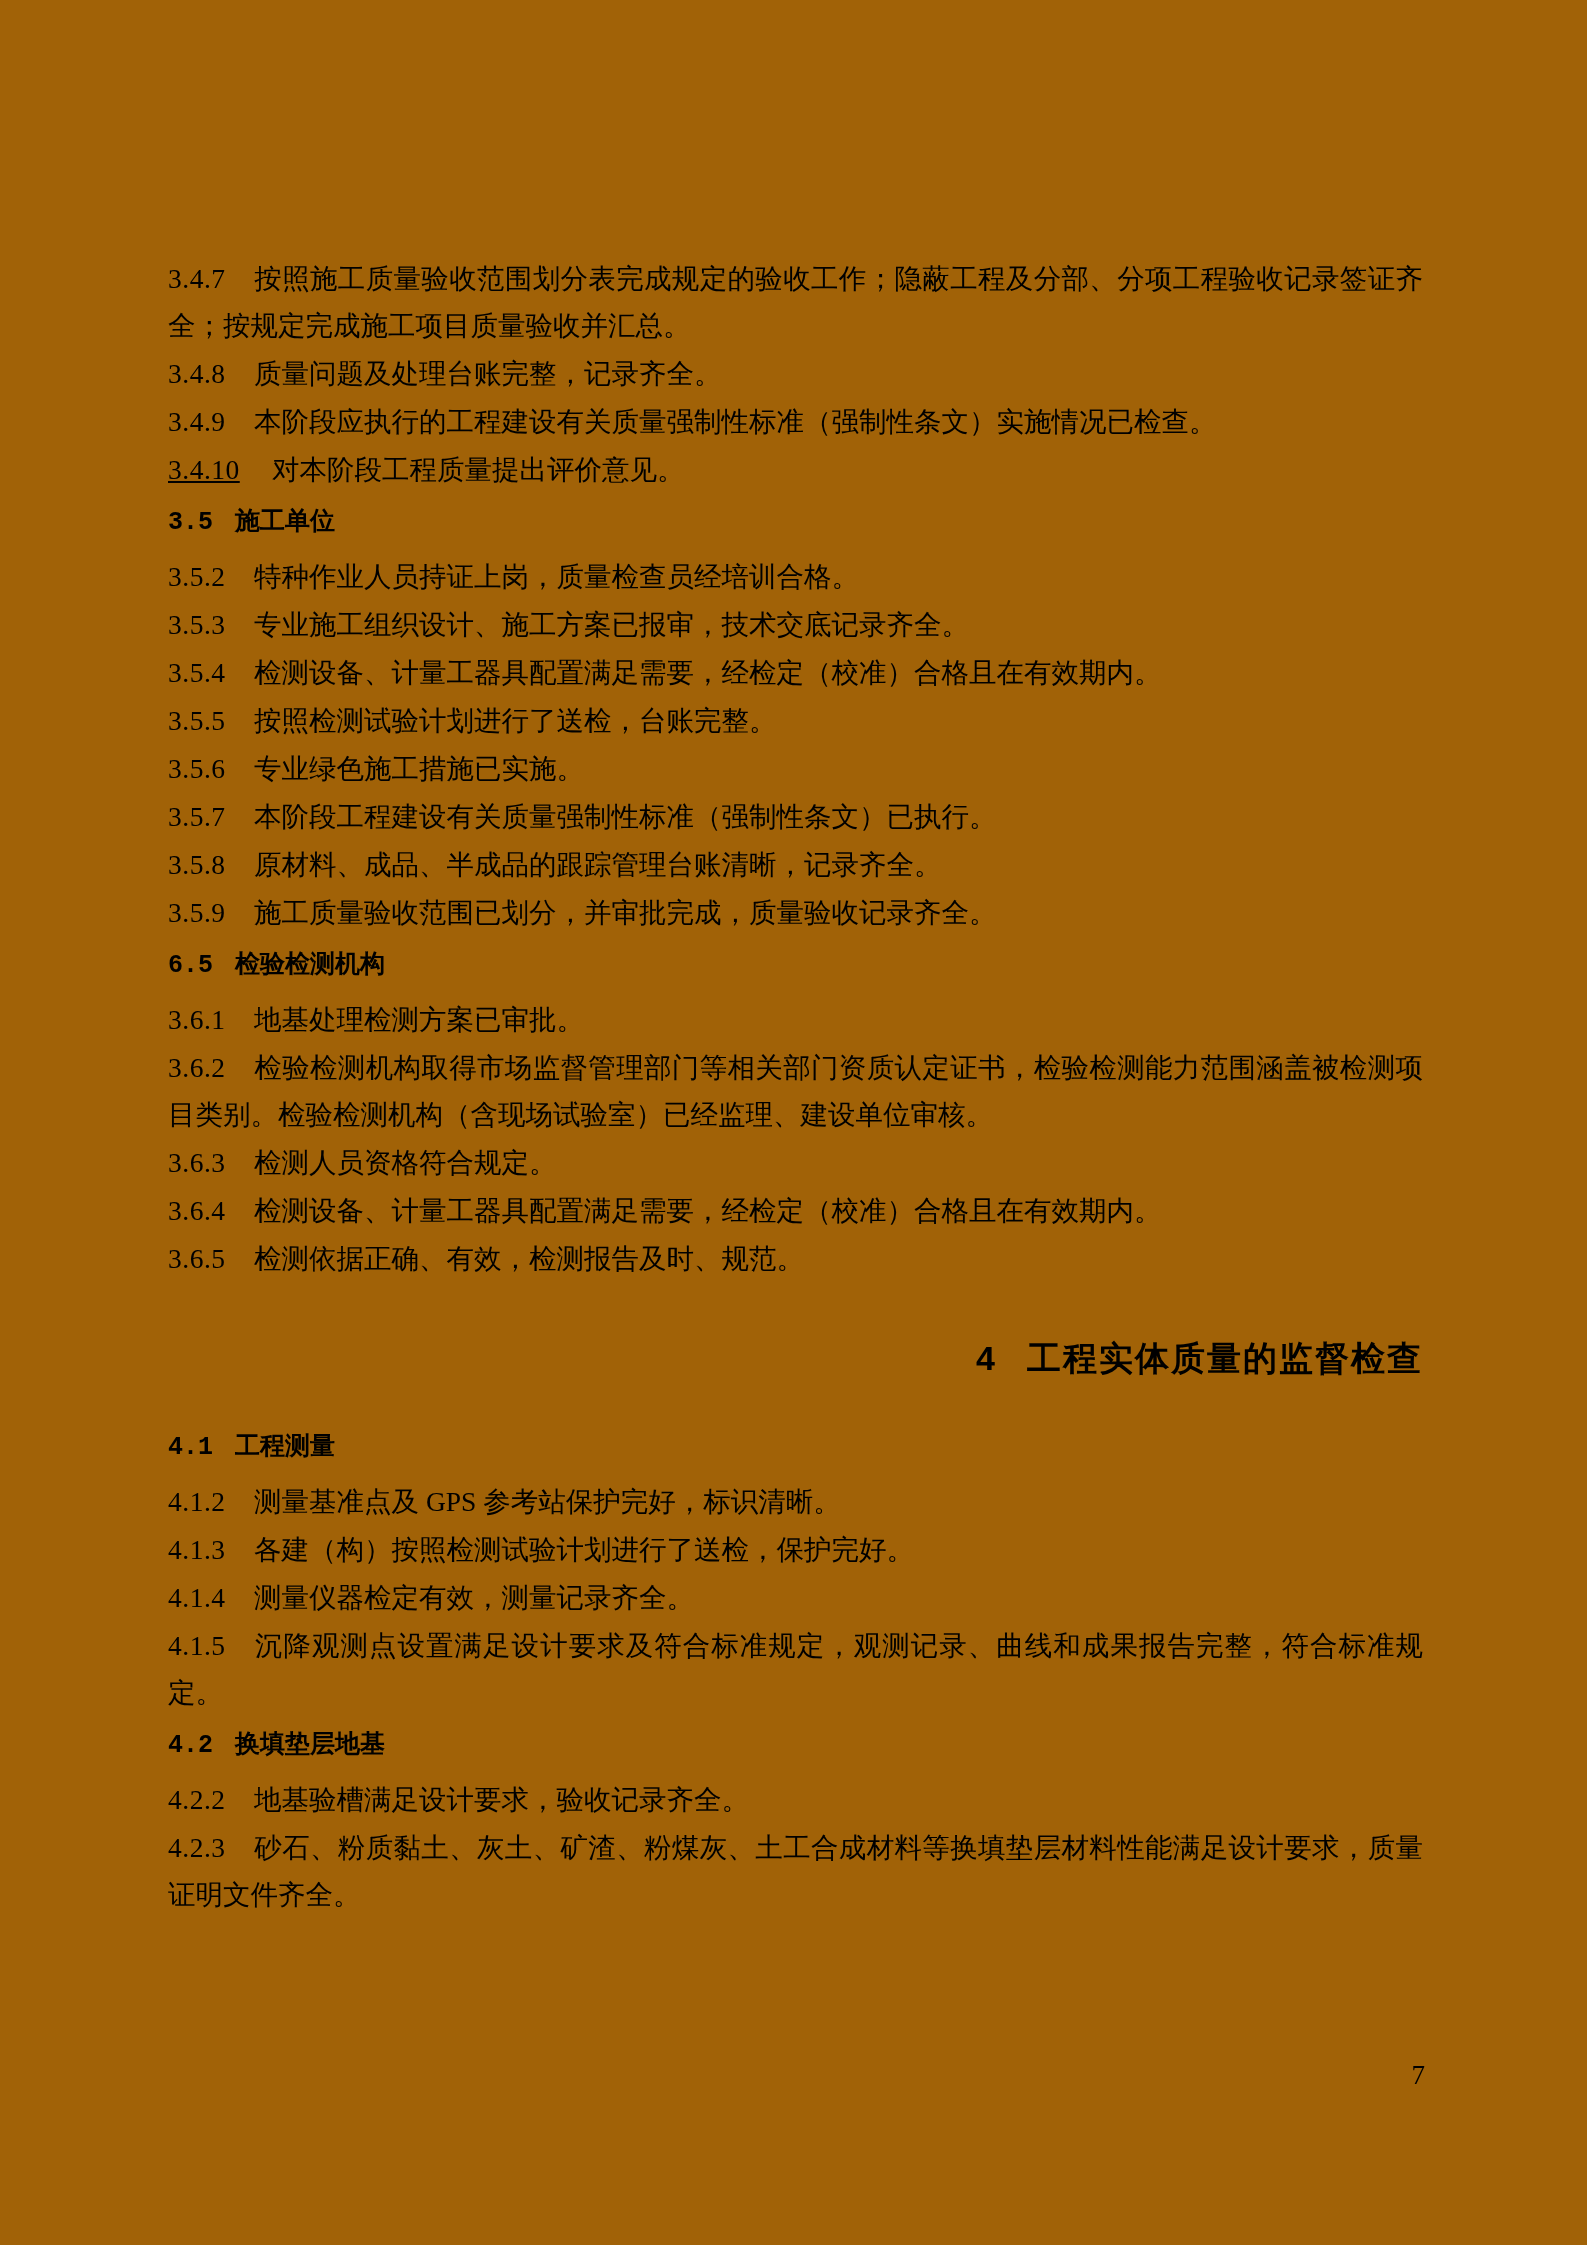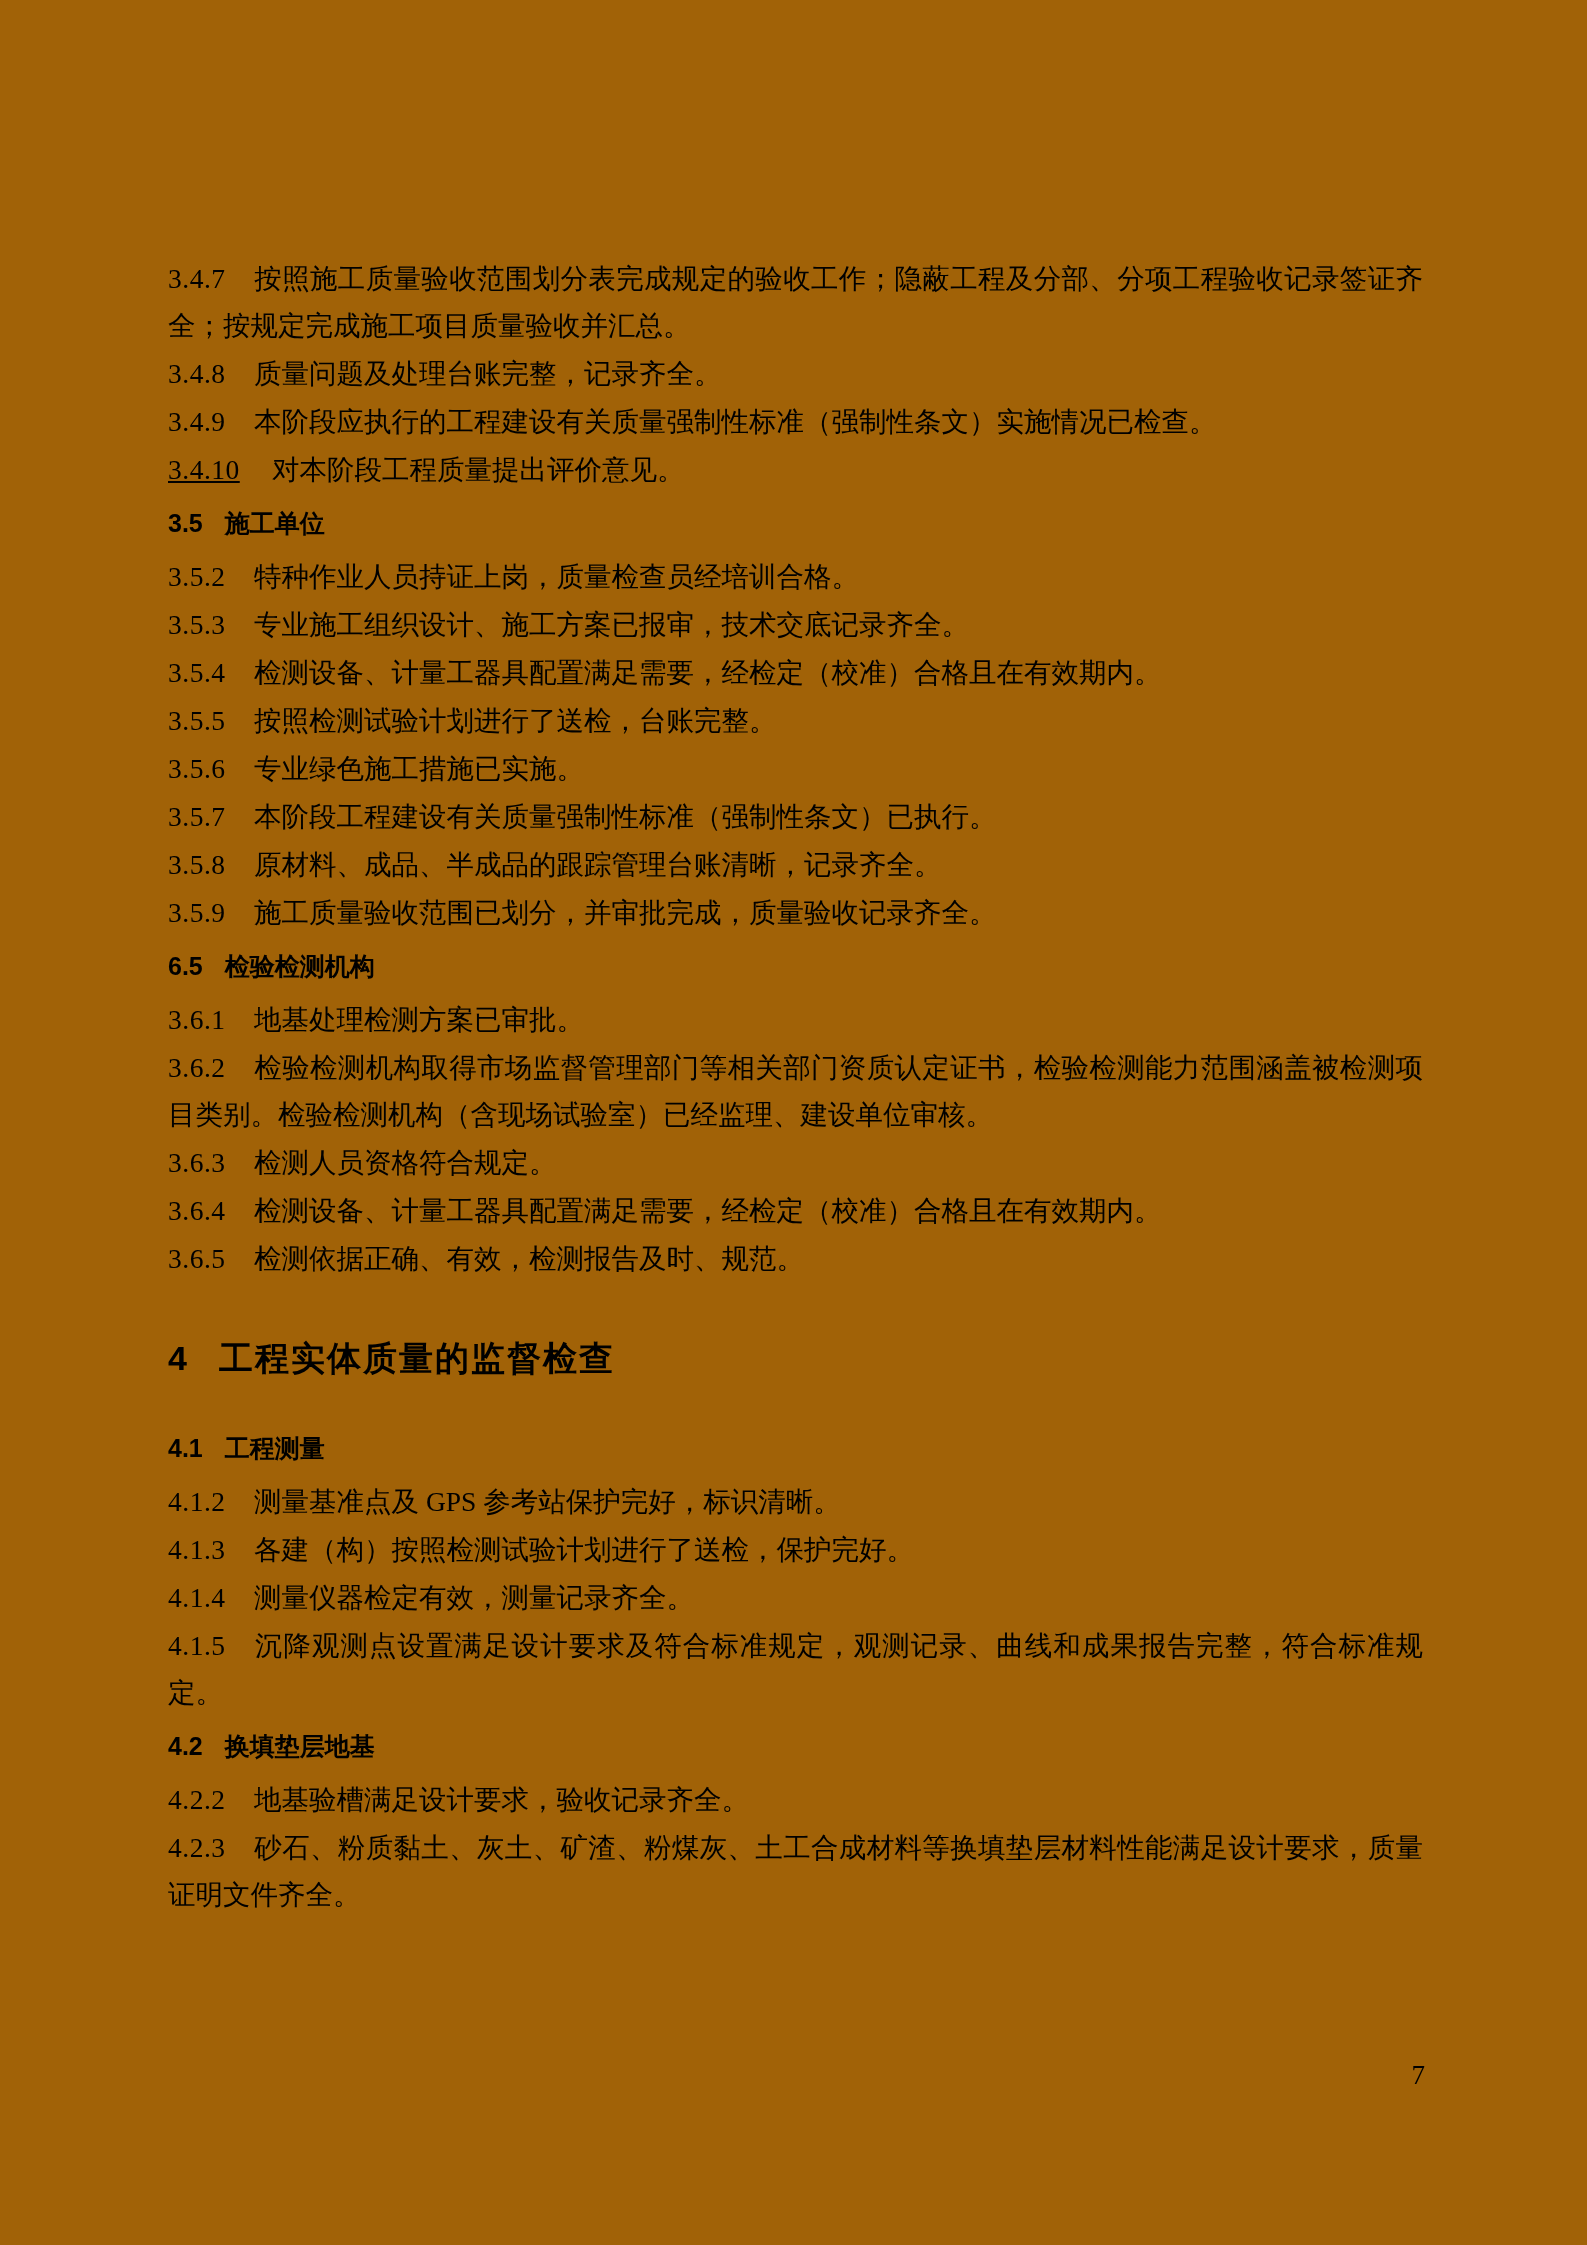--- a/index.html
+++ b/index.html
@@ -31,35 +31,35 @@
     font-size: 27.5px;
     line-height: 47px;
     text-align: justify;
     text-justify: inter-ideograph;
     margin-bottom: 1px;
   }
   .num {
     letter-spacing: 0.5px;
   }
   .heading {
-    font-family: Liberation Sans, sans-serif;
+    font-family: Liberation Mono, monospace;
     font-size: 25px;
     font-weight: bold;
     line-height: 40px;
     margin-bottom: 10px;
     margin-top: 10px;
   }
   .heading .hnum {
     font-weight: bold;
   }
   .heading .htext {
     margin-left: 22px;
   }
   .chapter-title {
-    text-align: left;
+    text-align: right;
     font-family: "Liberation Sans", "DejaVu Sans", sans-serif;
     font-size: 34px;
     font-weight: bold;
     letter-spacing: 2px;
     margin-top: 54px;
     margin-bottom: 46px;
   }
   .chapter-title .cnum {
     margin-right: 30px;
   }

